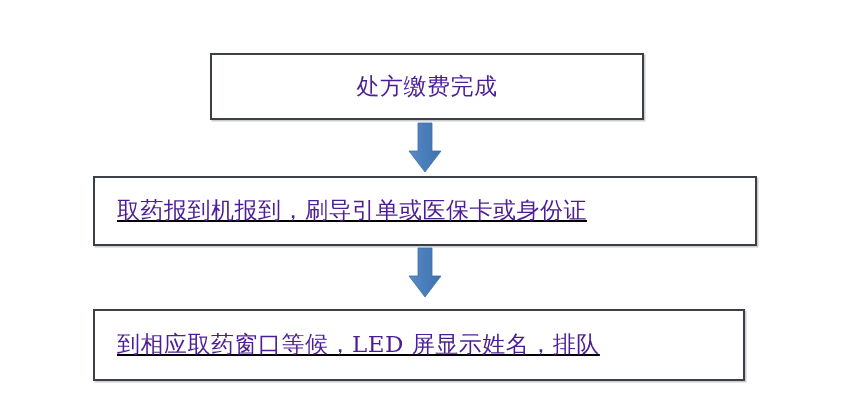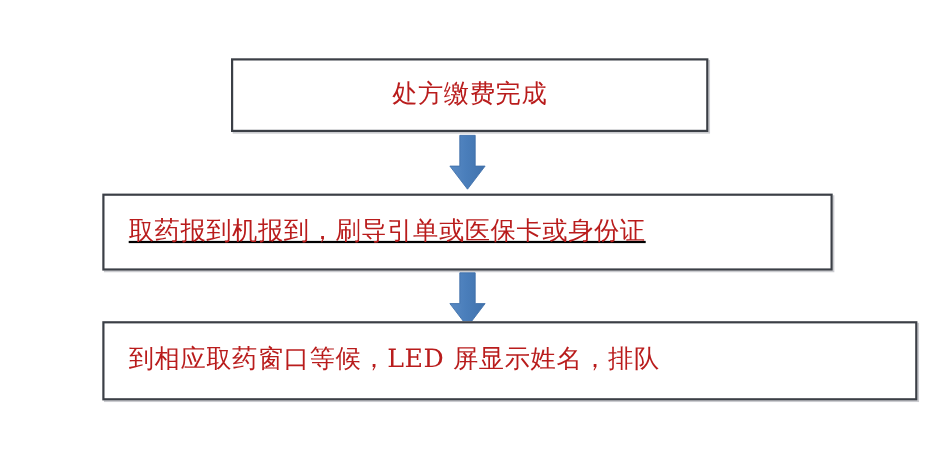--- a/index.html
+++ b/index.html
@@ -25,21 +25,21 @@
     box-sizing: border-box;
     background: #ffffff;
     border: 2px solid #3b3f46;
     box-shadow: 1.5px 1.5px 0 rgba(160,163,170,0.55);
     display: flex;
     align-items: center;
   }
   .node .node-text {
     display: block;
     width: 100%;
-    color: #b91c1c;
+    color: #4c1d95;
     font-family: "DejaVu Serif", "Liberation Serif", serif;
     font-size: 23px;
     line-height: 1.1;
     letter-spacing: 0.5px;
     white-space: nowrap;
   }
 
   
   #node-start {
     left: 210px;
@@ -60,23 +60,24 @@
     text-decoration: underline;
   }
   #node-checkin .node-text {
     text-align: left;
     padding-left: 22px;
   }
 
   
   #node-window {
     left: 93px;
-    top: 292px;
-    width: 741px;
+    top: 309px;
+    width: 652px;
     height: 72px;
+    text-decoration: underline;
   }
   #node-window .node-text {
     text-align: left;
     padding-left: 22px;
   }
 
   
   .connector {
     position: absolute;
     width: 36px;

